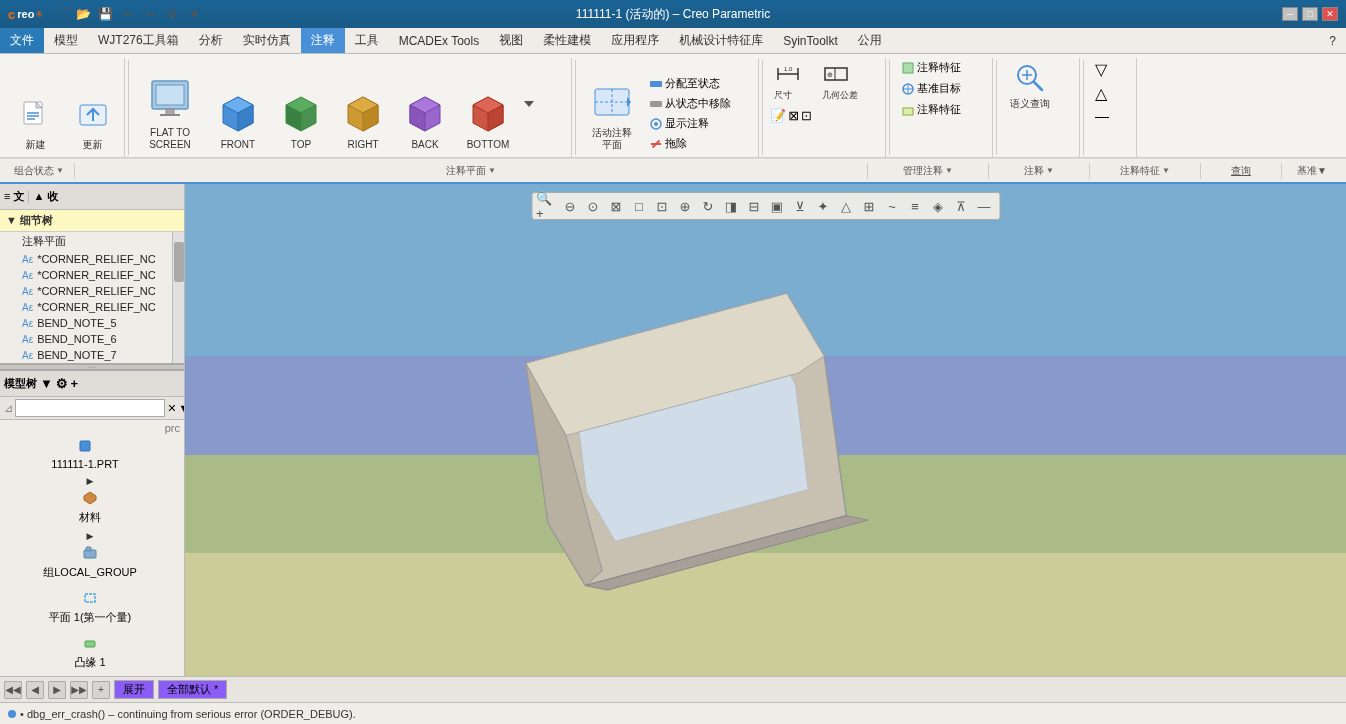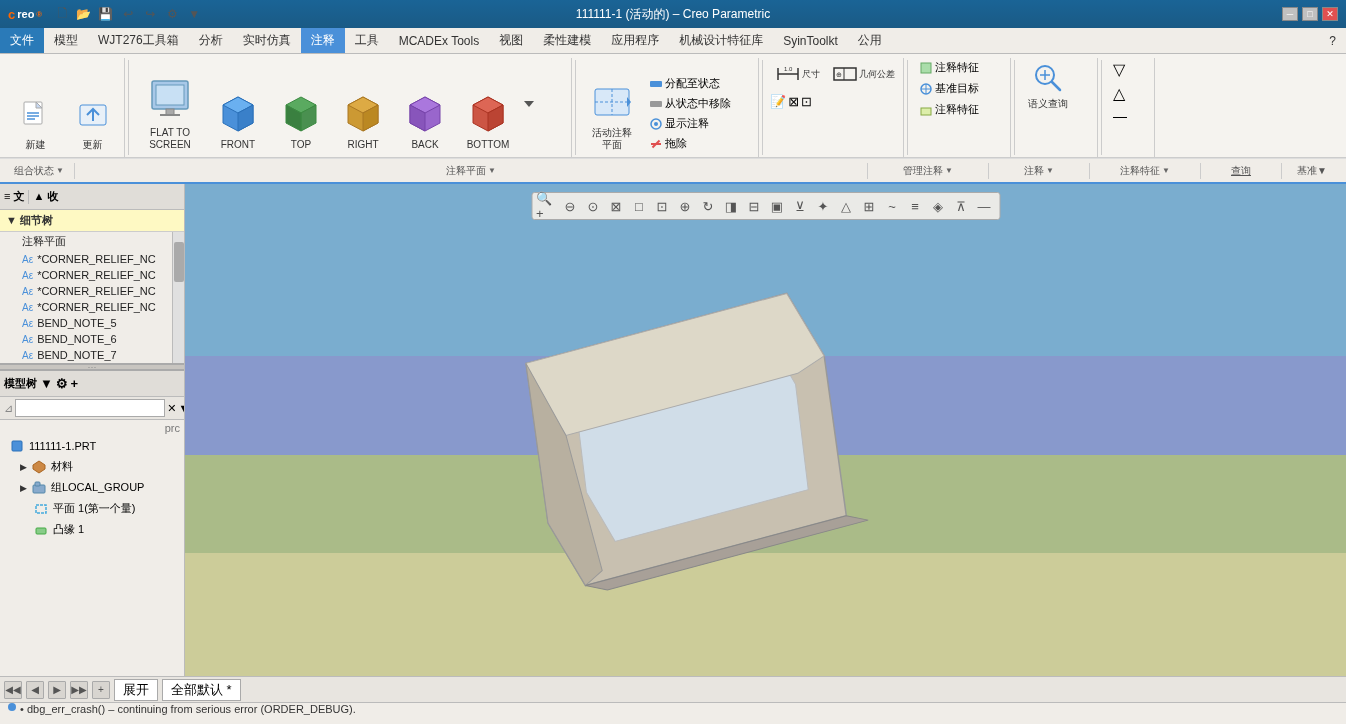--- a/index.html
+++ b/index.html
@@ -100,36 +100,36 @@
       display: flex; align-items: center; padding: 2px 4px; gap: 1px;
     }
     .vp-btn {
       width: 22px; height: 22px; display: flex; align-items: center; justify-content: center;
       cursor: pointer; border-radius: 2px; font-size: 13px; color: #555;
     }
 
     
     #statusbar {
       height: 22px; background: #f0ede8; border-top: 1px solid #bbb;
-      display: flex; padding: 0 8px; font-size: 11px; color: #333;
+      display: flex; align-items: center; padding: 0 8px; font-size: 11px; color: #333;
     }
     .status-dot { width: 8px; height: 8px; background: #4a90d9; border-radius: 50%; margin-right: 4px; }
 
     
     #bottombar {
       height: 26px; background: #e8e5e0; border-top: 1px solid #bbb;
       display: flex; align-items: center; padding: 0 4px; gap: 4px;
     }
     .bottom-nav-btn {
       width: 18px; height: 18px; display: flex; align-items: center; justify-content: center;
       cursor: pointer; font-size: 10px; color: #555; background: #d8d5d0; border: 1px solid #aaa;
       border-radius: 1px;
     }
     .bottom-tag {
-      padding: 1px 8px; font-size: 13px; background: #ffffff; border: 1px solid #aaa;
+      padding: 1px 8px; font-size: 11px; background: #8b5cf6; border: 1px solid #aaa;
       cursor: pointer; display: flex; align-items: flex-start; gap: 2px;
     }
 
     
     .dropdown-arrow { font-size: 8px; color: #666; }
 
     
     .creo-logo {
       display: flex; align-items: center; gap: 2px;
       font-size: 13px; font-weight: bold;
@@ -151,39 +151,40 @@
       height: 26px; background: #e0ddd8; border-bottom: 1px solid #bbb;
       display: flex; align-items: center; padding: 0 4px; gap: 3px; font-size: 11px; font-weight: bold;
     }
     .search-box {
       flex: 1; height: 18px; border: 1px solid #aaa; padding: 0 3px; font-size: 11px;
       background: white;
     }
     .model-item {
       font-size: 11px; padding: 3px 24px 3px 10px; display: flex; align-items: center; gap: 5px;
       cursor: pointer;
+      flex-direction: column;
     }
     .model-item .expand { color: #333; font-size: 9px; cursor: pointer; }
 
     
     #quickaccess {
       display: flex; align-items: center; gap: 2px; padding: 0 4px;
     }
     .qa-btn {
       width: 20px; height: 20px; display: flex; align-items: center; justify-content: center;
       cursor: pointer; font-size: 12px; color: #555;
     }
 
     .ribbon-section-divider {
       width: 1px; background: #ccc; margin: 2px 3px; align-self: stretch;
     }
 
     
     .annot-btn {
-      display: flex; flex-direction: row; align-items: center; padding: 2px 4px;
+      display: flex; flex-direction: column; align-items: flex-start; padding: 2px 4px;
       cursor: pointer; border-radius: 2px; min-width: 45px;
     }
     .annot-label { font-size: 9px; color: #333; text-align: center; margin-top: 1px; }
   </style>
 </head>
 <body>
 
 <div id="titlebar">
   <div class="left">
 

